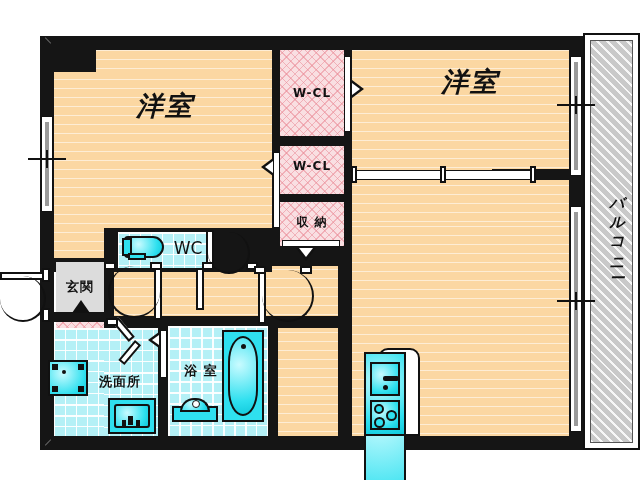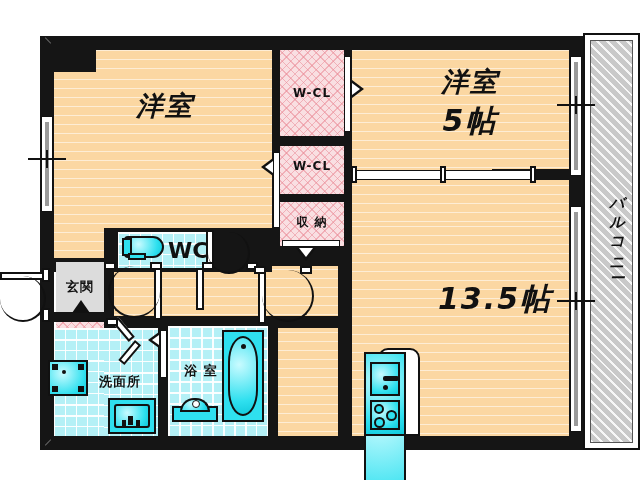--- a/index.html
+++ b/index.html
@@ -117,41 +117,39 @@
   <div class="tri" style="left:352px;top:80px;border-top:9px solid transparent;border-bottom:9px solid transparent;border-left:12px solid #111;"></div>
   <div class="tri" style="left:352px;top:83px;border-top:6px solid transparent;border-bottom:6px solid transparent;border-left:8px solid #fff;"></div>
   <div class="tri" style="left:261px;top:158px;border-top:9px solid transparent;border-bottom:9px solid transparent;border-right:12px solid #111;"></div>
   <div class="tri" style="left:265px;top:161px;border-top:6px solid transparent;border-bottom:6px solid transparent;border-right:8px solid #fff;"></div>
   <div class="tri" style="left:296px;top:248px;border-left:10px solid transparent;border-right:10px solid transparent;border-top:13px solid #111;"></div>
   <div class="tri" style="left:299px;top:248px;border-left:7px solid transparent;border-right:7px solid transparent;border-top:9px solid #fff;"></div>
 
   <div class="lbl jp-room" style="left:110px;top:92px;width:110px;font-size:27px;">洋室</div>
 
   <div class="lbl jp-room" style="left:415px;top:68px;width:110px;font-size:27px;">洋室</div>
-  <div class="lbl jp-room" style="left:412px;top:106px;width:116px;font-size:30px;">5帖</div>
-
-  <div class="lbl jp-room" style="left:425px;top:284px;width:140px;font-size:30px;">13.5帖</div>
+
 
   <div class="b wall" style="left:40px;top:258px;width:232px;height:14px;"></div>
   <div class="b wall" style="left:104px;top:228px;width:168px;height:44px;"></div>
 
   <div class="b wall" style="left:338px;top:258px;width:14px;height:178px;"></div>
 
   <div class="b wall" style="left:104px;top:258px;width:10px;height:62px;"></div>
   <div class="b wall" style="left:40px;top:312px;width:74px;height:10px;"></div>
   <div class="b wall" style="left:40px;top:350px;width:74px;height:10px;"></div>
 
   <div class="b wall" style="left:104px;top:316px;width:248px;height:12px;"></div>
 
   <div class="b wall" style="left:158px;top:316px;width:10px;height:120px;"></div>
 
   <div class="b wall" style="left:268px;top:316px;width:10px;height:120px;"></div>
 
   <div class="b wet" style="left:118px;top:232px;width:90px;height:36px;"></div>
-  <div class="lbl" style="left:168px;top:240px;width:40px;font-size:22px;font-weight:bold;">WC</div>
+  <div class="lbl" style="left:168px;top:240px;width:40px;font-size:17px;font-weight:normal;">WC</div>
 
   <div class="cy" style="position:absolute;left:124px;top:236px;width:40px;height:22px;border-radius:4px 11px 11px 4px;"></div>
   <div class="cyflat" style="position:absolute;left:122px;top:238px;width:10px;height:18px;"></div>
   <div class="ln" style="left:128px;top:253px;width:18px;height:7px;background:#2FE0EF;border:2px solid #111;box-sizing:border-box;"></div>
 
   <div class="b genkan" style="left:56px;top:262px;width:48px;height:50px;"></div>
   <div class="lbl tiny" style="left:56px;top:280px;width:48px;font-size:13px;">玄関</div>
 
   <div class="tri" style="left:72px;top:300px;border-left:9px solid transparent;border-right:9px solid transparent;border-bottom:13px solid #111;"></div>
 

